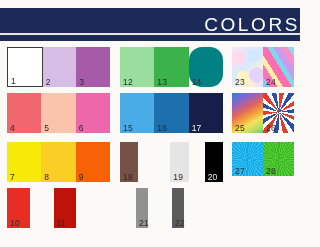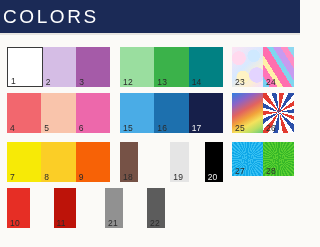--- a/index.html
+++ b/index.html
@@ -15,27 +15,27 @@
   }
   #page {
     position: relative;
     width: 300px;
     height: 247px;
     background: #fbfaf7;
   }
   
   #header {
     position: absolute;
-    left: 0; top: 0;
+    left: 0; top: 8px;
     width: 300px;
     height: 33px;
     background: #1b2a56;
     display: flex;
     align-items: center;
-    justify-content: flex-start;
+    justify-content: flex-end;
   }
   #header-title {
     color: #ffffff;
     font-size: 19px;
     letter-spacing: 2.6px;
     font-weight: 300;
     line-height: 1;
     padding-left: 3px;
   }
   #header-underline {
@@ -76,21 +76,21 @@
 
   .swatch.outlined {
     box-sizing: border-box;
     border: 1.3px solid #3a3a3a;
   }
 
   
   .col-a { left: 7px;   width: 103px; }
   .col-a2{ left: 7px;   width: 69px;  }
   .col-b { left: 120px; width: 103px; }
-  .col-b2{ left: 105px; width: 60px;  }
+  .col-b2{ left: 136px; width: 48px;  }
   .col-c { left: 232px; width: 62px;  }
 
   
   .row-1 { top: 12px;  height: 40px; }
   .row-2 { top: 58px;  height: 40px; }
   .row-3 { top: 107px; height: 40px; }
   .row-4 { top: 153px; height: 40px; gap: 24px; }
   .row-c1{ top: 12px;  height: 40px; }
   .row-c2{ top: 58px;  height: 40px; }
   .row-c3{ top: 107px; height: 34px; }
@@ -147,21 +147,21 @@
           <span class="num dark">11</span>
         </div>
       </div>
       <div class="group col-b row-1">
         <div class="swatch" style="background: rgb(154, 222, 159);">
           <span class="num dark">12</span>
         </div>
         <div class="swatch" style="background: rgb(59, 178, 74);">
           <span class="num dark">13</span>
         </div>
-        <div class="swatch" style="background: rgb(1, 129, 131);">
+        <div class="swatch" style="background: rgb(1, 129, 131); border-radius: 13px;">
           <span class="num dark">14</span>
         </div>
       </div>
       <div class="group col-b row-2">
         <div class="swatch" style="background: rgb(74, 172, 230); text-decoration: underline;">
           <span class="num dark">15</span>
         </div>
         <div class="swatch" style="background: rgb(29, 112, 174);">
           <span class="num dark">16</span>
         </div>

